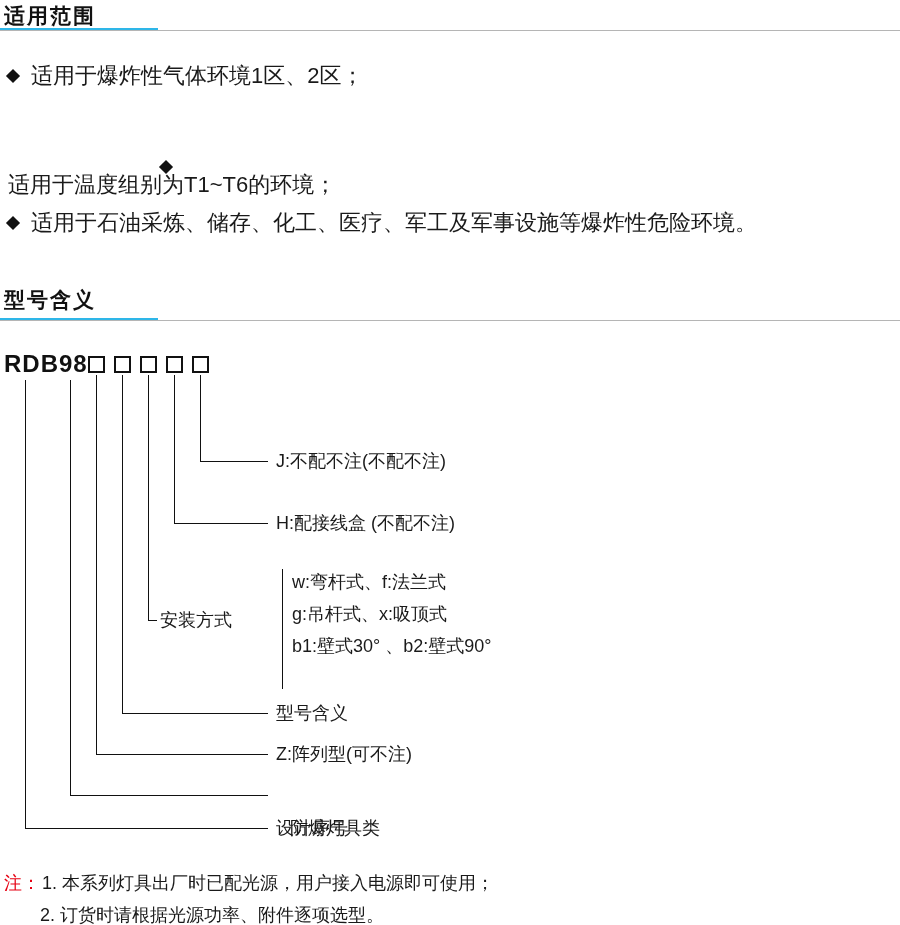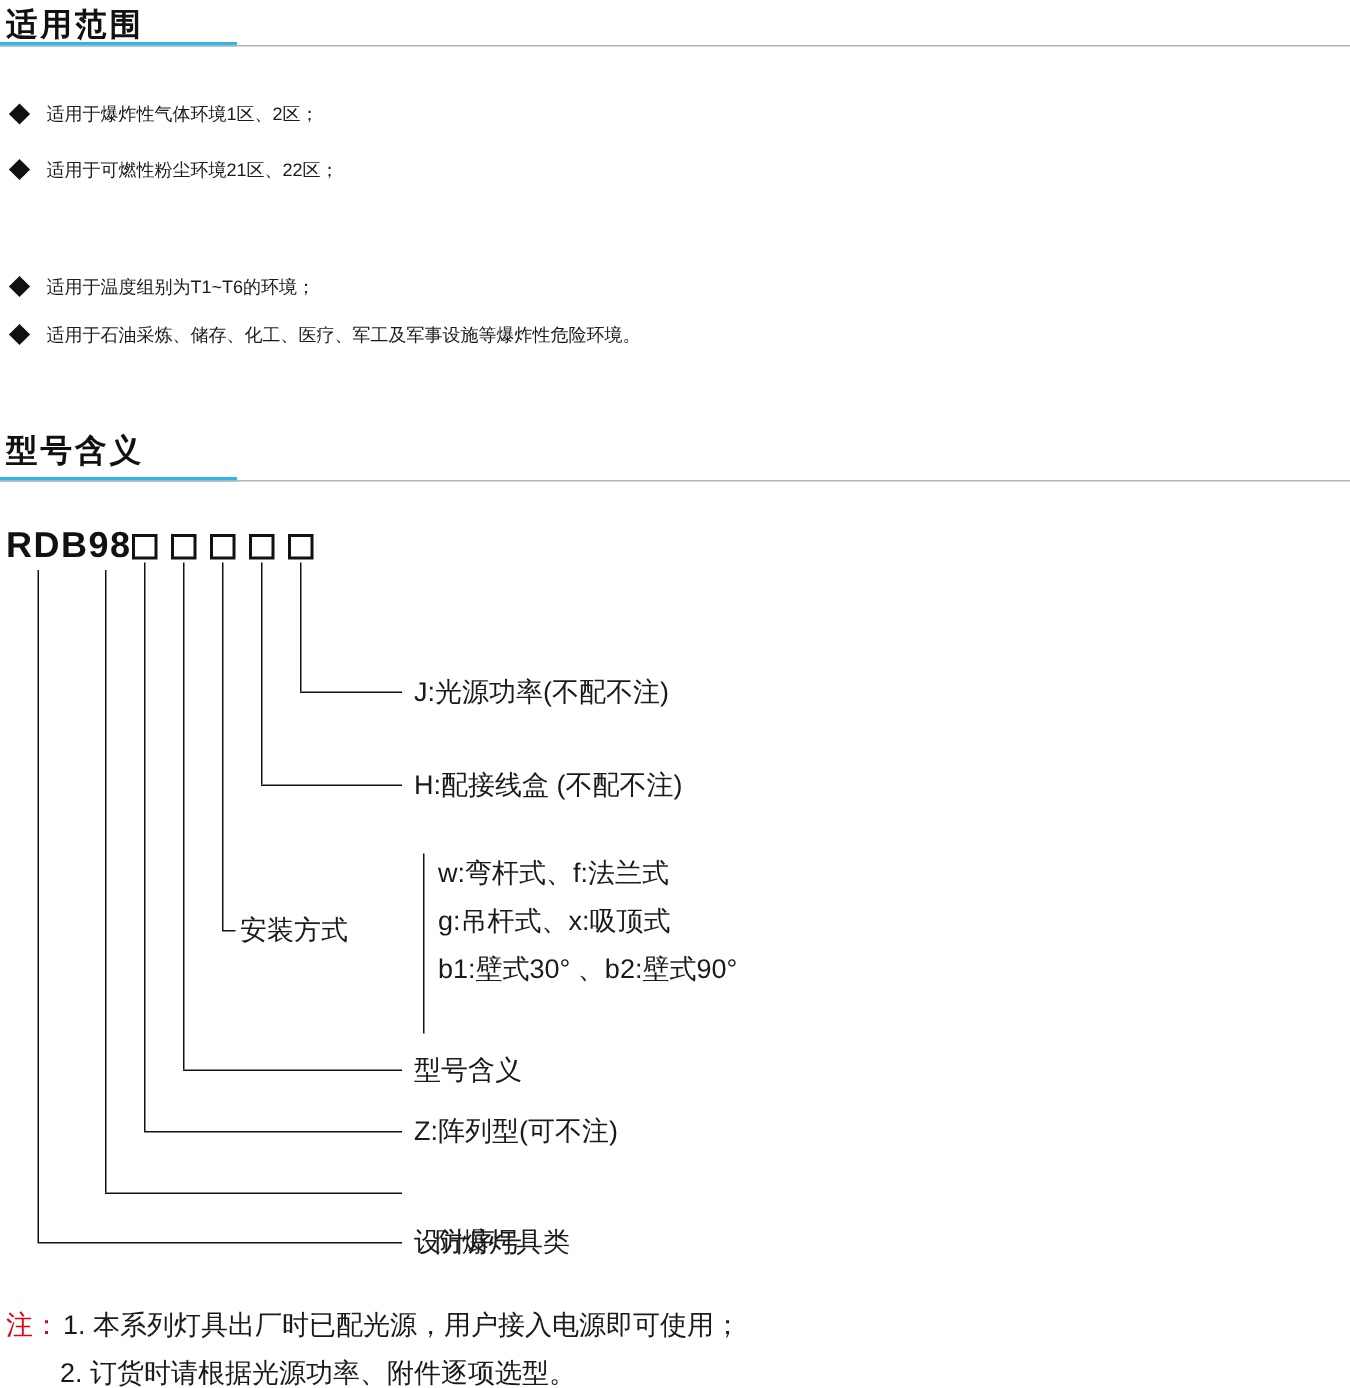--- a/index.html
+++ b/index.html
@@ -8,21 +8,21 @@
     width:900px; height:925px;
     font-family:"Liberation Sans","DejaVu Sans",sans-serif;
     color:#1a1a1a;
   }
   .page { position:relative; width:900px; height:925px; background:#ffffff; overflow:hidden; }
 
   .sec-title { position:absolute; left:4px; font-size:21px; font-weight:bold; letter-spacing:2px; color:#111; }
   .rule { position:absolute; left:0; width:900px; height:1px; background:#b5b5b5; }
   .accent-bar { position:absolute; left:0; width:158px; height:3px; background:#2eb6e8; }
 
-  .bullet { position:absolute; left:8px; display:flex; align-items:center; font-size:12px; height:26px; line-height:26px; white-space:nowrap; }
+  .bullet { position:absolute; left:8px; display:flex; align-items:center; font-size:22px; height:26px; line-height:26px; white-space:nowrap; }
   .diamond { width:10px; height:10px; background:#111; transform:rotate(45deg); margin-right:13px; flex:0 0 auto; }
 
   .model-prefix { position:absolute; left:4px; top:350px; font-size:24px; font-weight:bold; letter-spacing:1px; color:#111; }
   .code-box { position:absolute; top:356px; width:17px; height:17px; border:2px solid #111; background:#fff; }
 
   .vline { position:absolute; width:1px; background:#111; }
   .hline { position:absolute; height:1px; background:#111; }
 
   .dlabel { position:absolute; font-size:18px; line-height:26px; white-space:nowrap; color:#1a1a1a; }
   .opts { position:absolute; left:292px; top:566px; font-size:18px; line-height:32px; white-space:nowrap; }
@@ -38,25 +38,21 @@
 <div class="page">
 
   <h2 class="sec-title" style="top:2px;">适用范围</h2>
   <div class="accent-bar" style="top:28px;"></div>
   <div class="rule" style="top:30px;"></div>
 
   <div class="bullet" style="top:63px;">
     <span class="diamond"></span>
     <span>适用于爆炸性气体环境1区、2区；</span>
   </div>
-  <div class="bullet" style="top:100px;">
-    <span class="diamond"></span>
-    <span>适用于可燃性粉尘环境21区、22区；</span>
-  </div>
-  <div class="bullet" style="top:178px;">
+  <div class="bullet" style="top:162px;flex-direction:column;">
     <span class="diamond"></span>
     <span>适用于温度组别为T1~T6的环境；</span>
   </div>
   <div class="bullet" style="top:210px;">
     <span class="diamond"></span>
     <span>适用于石油采炼、储存、化工、医疗、军工及军事设施等爆炸性危险环境。</span>
   </div>
 
   <h2 class="sec-title" style="top:286px;">型号含义</h2>
   <div class="accent-bar" style="top:318px;"></div>
@@ -78,21 +74,21 @@
   <div class="vline" style="left:200px; top:375px; height:86px;"></div>
 
   <div class="hline" style="top:461px; left:200px; width:68px;"></div>
   <div class="hline" style="top:523px; left:174px; width:94px;"></div>
   <div class="hline" style="top:620px; left:148px; width:9px;"></div>
   <div class="hline" style="top:713px; left:122px; width:146px;"></div>
   <div class="hline" style="top:754px; left:96px;  width:172px;"></div>
   <div class="hline" style="top:795px; left:70px;  width:198px;"></div>
   <div class="hline" style="top:828px; left:25px;  width:243px;"></div>
 
-  <div class="dlabel" style="left:276px; top:448px;">J:光源功率(不配不注)</div>
+  <div class="dlabel" style="left:276px; top:448px;">J:不配不注(不配不注)</div>
   <div class="dlabel" style="left:276px; top:510px;">H:配接线盒 (不配不注)</div>
 
   <div class="dlabel" style="left:160px; top:607px;">安装方式</div>
   <div class="brace-bar"></div>
   <div class="opts">
     <div>w:弯杆式、f:法兰式</div>
     <div>g:吊杆式、x:吸顶式</div>
     <div>b1:壁式30° 、b2:壁式90°</div>
   </div>
 

